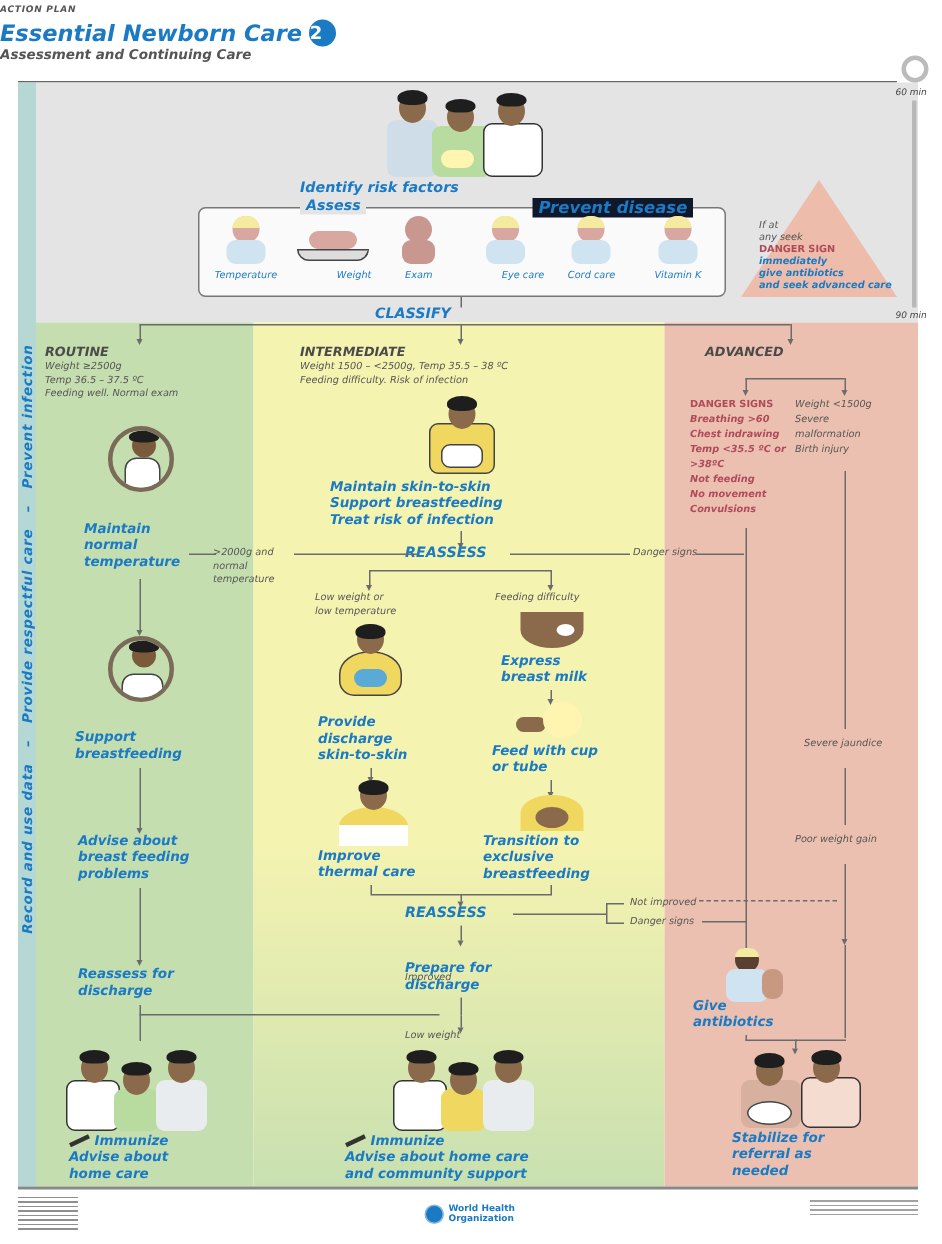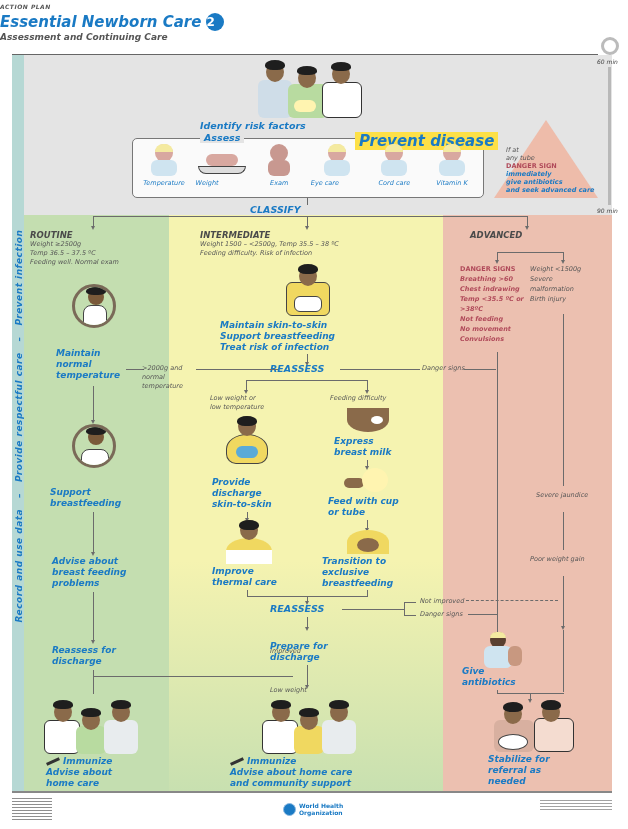--- a/index.html
+++ b/index.html
@@ -53,46 +53,46 @@
   <div class="fig" style="left:64px;top:24px;width:40px;height:36px;background:#fff;border:1px solid #333;"></div>
   <div class="head" style="left:74px;top:6px;width:18px;height:20px;"></div>
   <div class="hair" style="left:73px;top:4px;width:20px;height:9px;"></div>
   <div class="fig" style="left:36px;top:42px;width:22px;height:12px;background:#fff4b0;border-radius:10px;"></div>
 </div>
 
 <div class="abs ctr blue" style="left:200px;top:120px;width:240px;font-size:9.5px;">Identify risk factors</div>
 
 <div class="abs" style="left:132px;top:138px;width:352px;height:60px;border:1px solid #777;border-radius:5px;background:#fafafa;"></div>
 <div class="abs blue" style="left:200px;top:132px;font-size:9.5px;background:#e4e4e4;padding:0 4px;">Assess</div>
-<div class="abs blue" style="left:355px;top:132px;font-size:15px;background:#fde047;padding:0 4px;">Prevent disease</div>
+<div class="abs blue" style="left:355px;top:132px;font-size:11px;background:#0f172a;padding:0 4px;">Prevent disease</div>
 
 <div class="abs" style="left:138px;top:144px;width:340px;height:50px;display:flex;justify-content:space-between;">
   <div style="width:52px;text-align:center;">
     <div style="margin:0 auto;width:26px;height:32px;position:relative;">
         <div class="head" style="left:4px;top:0;width:18px;height:18px;background:#d8a8a0;"></div>
         <div style="position:absolute;left:4px;top:0;width:18px;height:8px;border-radius:9px 9px 0 0;background:#f4eaa0;"></div>
         <div style="position:absolute;left:0;top:16px;width:26px;height:16px;border-radius:6px;background:#cfe4f0;"></div>
       </div>
     <div class="blue" style="font-size:6.5px;font-weight:normal;margin-top:3px;">Temperature</div>
   </div>
-  <div style="width:52px;text-align:left;">
+  <div style="width:52px;text-align:right;">
     <div style="margin:8px auto 0;width:48px;height:24px;position:relative;">
         <div style="position:absolute;left:8px;top:2px;width:32px;height:12px;border-radius:6px;background:#d8a8a0;"></div>
         <div style="position:absolute;left:0;top:14px;width:48px;height:8px;background:#ddd;border:1px solid #444;border-radius:0 0 10px 10px;"></div>
       </div>
     <div class="blue" style="font-size:6.5px;font-weight:normal;margin-top:3px;">Weight</div>
   </div>
   <div style="width:52px;text-align:center;">
     <div style="margin:0 auto;width:26px;height:32px;position:relative;">
         <div class="head" style="left:4px;top:0;width:18px;height:18px;background:#c89890;"></div>
         <div style="position:absolute;left:2px;top:16px;width:22px;height:16px;border-radius:6px;background:#c89890;"></div>
       </div>
     <div class="blue" style="font-size:6.5px;font-weight:normal;margin-top:3px;">Exam</div>
   </div>
-  <div style="width:52px;text-align:left;">
+  <div style="width:52px;text-align:right;">
     <div style="margin:0 auto;width:26px;height:32px;position:relative;">
         <div class="head" style="left:4px;top:0;width:18px;height:18px;background:#d8a8a0;"></div>
         <div style="position:absolute;left:4px;top:0;width:18px;height:8px;border-radius:9px 9px 0 0;background:#f4eaa0;"></div>
         <div style="position:absolute;left:0;top:16px;width:26px;height:16px;border-radius:6px;background:#cfe4f0;"></div>
       </div>
     <div class="blue" style="font-size:6.5px;font-weight:normal;margin-top:3px;">Eye care</div>
   </div>
   <div style="width:52px;text-align:center;">
     <div style="margin:0 auto;width:26px;height:32px;position:relative;">
         <div class="head" style="left:4px;top:0;width:18px;height:18px;background:#d8a8a0;"></div>
@@ -107,21 +107,21 @@
         <div style="position:absolute;left:4px;top:0;width:18px;height:8px;border-radius:9px 9px 0 0;background:#f4eaa0;"></div>
         <div style="position:absolute;left:0;top:16px;width:26px;height:16px;border-radius:6px;background:#cfe4f0;"></div>
       </div>
     <div class="blue" style="font-size:6.5px;font-weight:normal;margin-top:3px;">Vitamin K</div>
   </div>
 </div>
 
 <div class="abs" style="left:494px;top:120px;width:0;height:0;border-left:52px solid transparent;border-right:52px solid transparent;border-bottom:78px solid #eebcaa;"></div>
 <div class="abs ctr" style="left:506px;top:146px;width:104px;font-size:6.5px;line-height:8px;">
   <div class="grey">If at</div>
-  <div class="grey">any tube</div>
+  <div class="grey">any seek</div>
   <div class="red" style="font-style:normal;">DANGER SIGN</div>
   <div class="blue">immediately</div>
   <div class="blue">give antibiotics</div>
   <div class="blue">and seek advanced care</div>
 </div>
 
 <div class="line" style="left:307px;top:198px;width:1px;height:7px;"></div>
 <div class="abs ctr blue" style="left:250px;top:204px;width:116px;font-size:9.5px;">CLASSIFY</div>
 <div class="line" style="left:93px;top:216px;width:434px;height:1px;"></div>
 <div class="line arrow-d" style="left:93px;top:216px;width:1px;height:10px;"></div>

